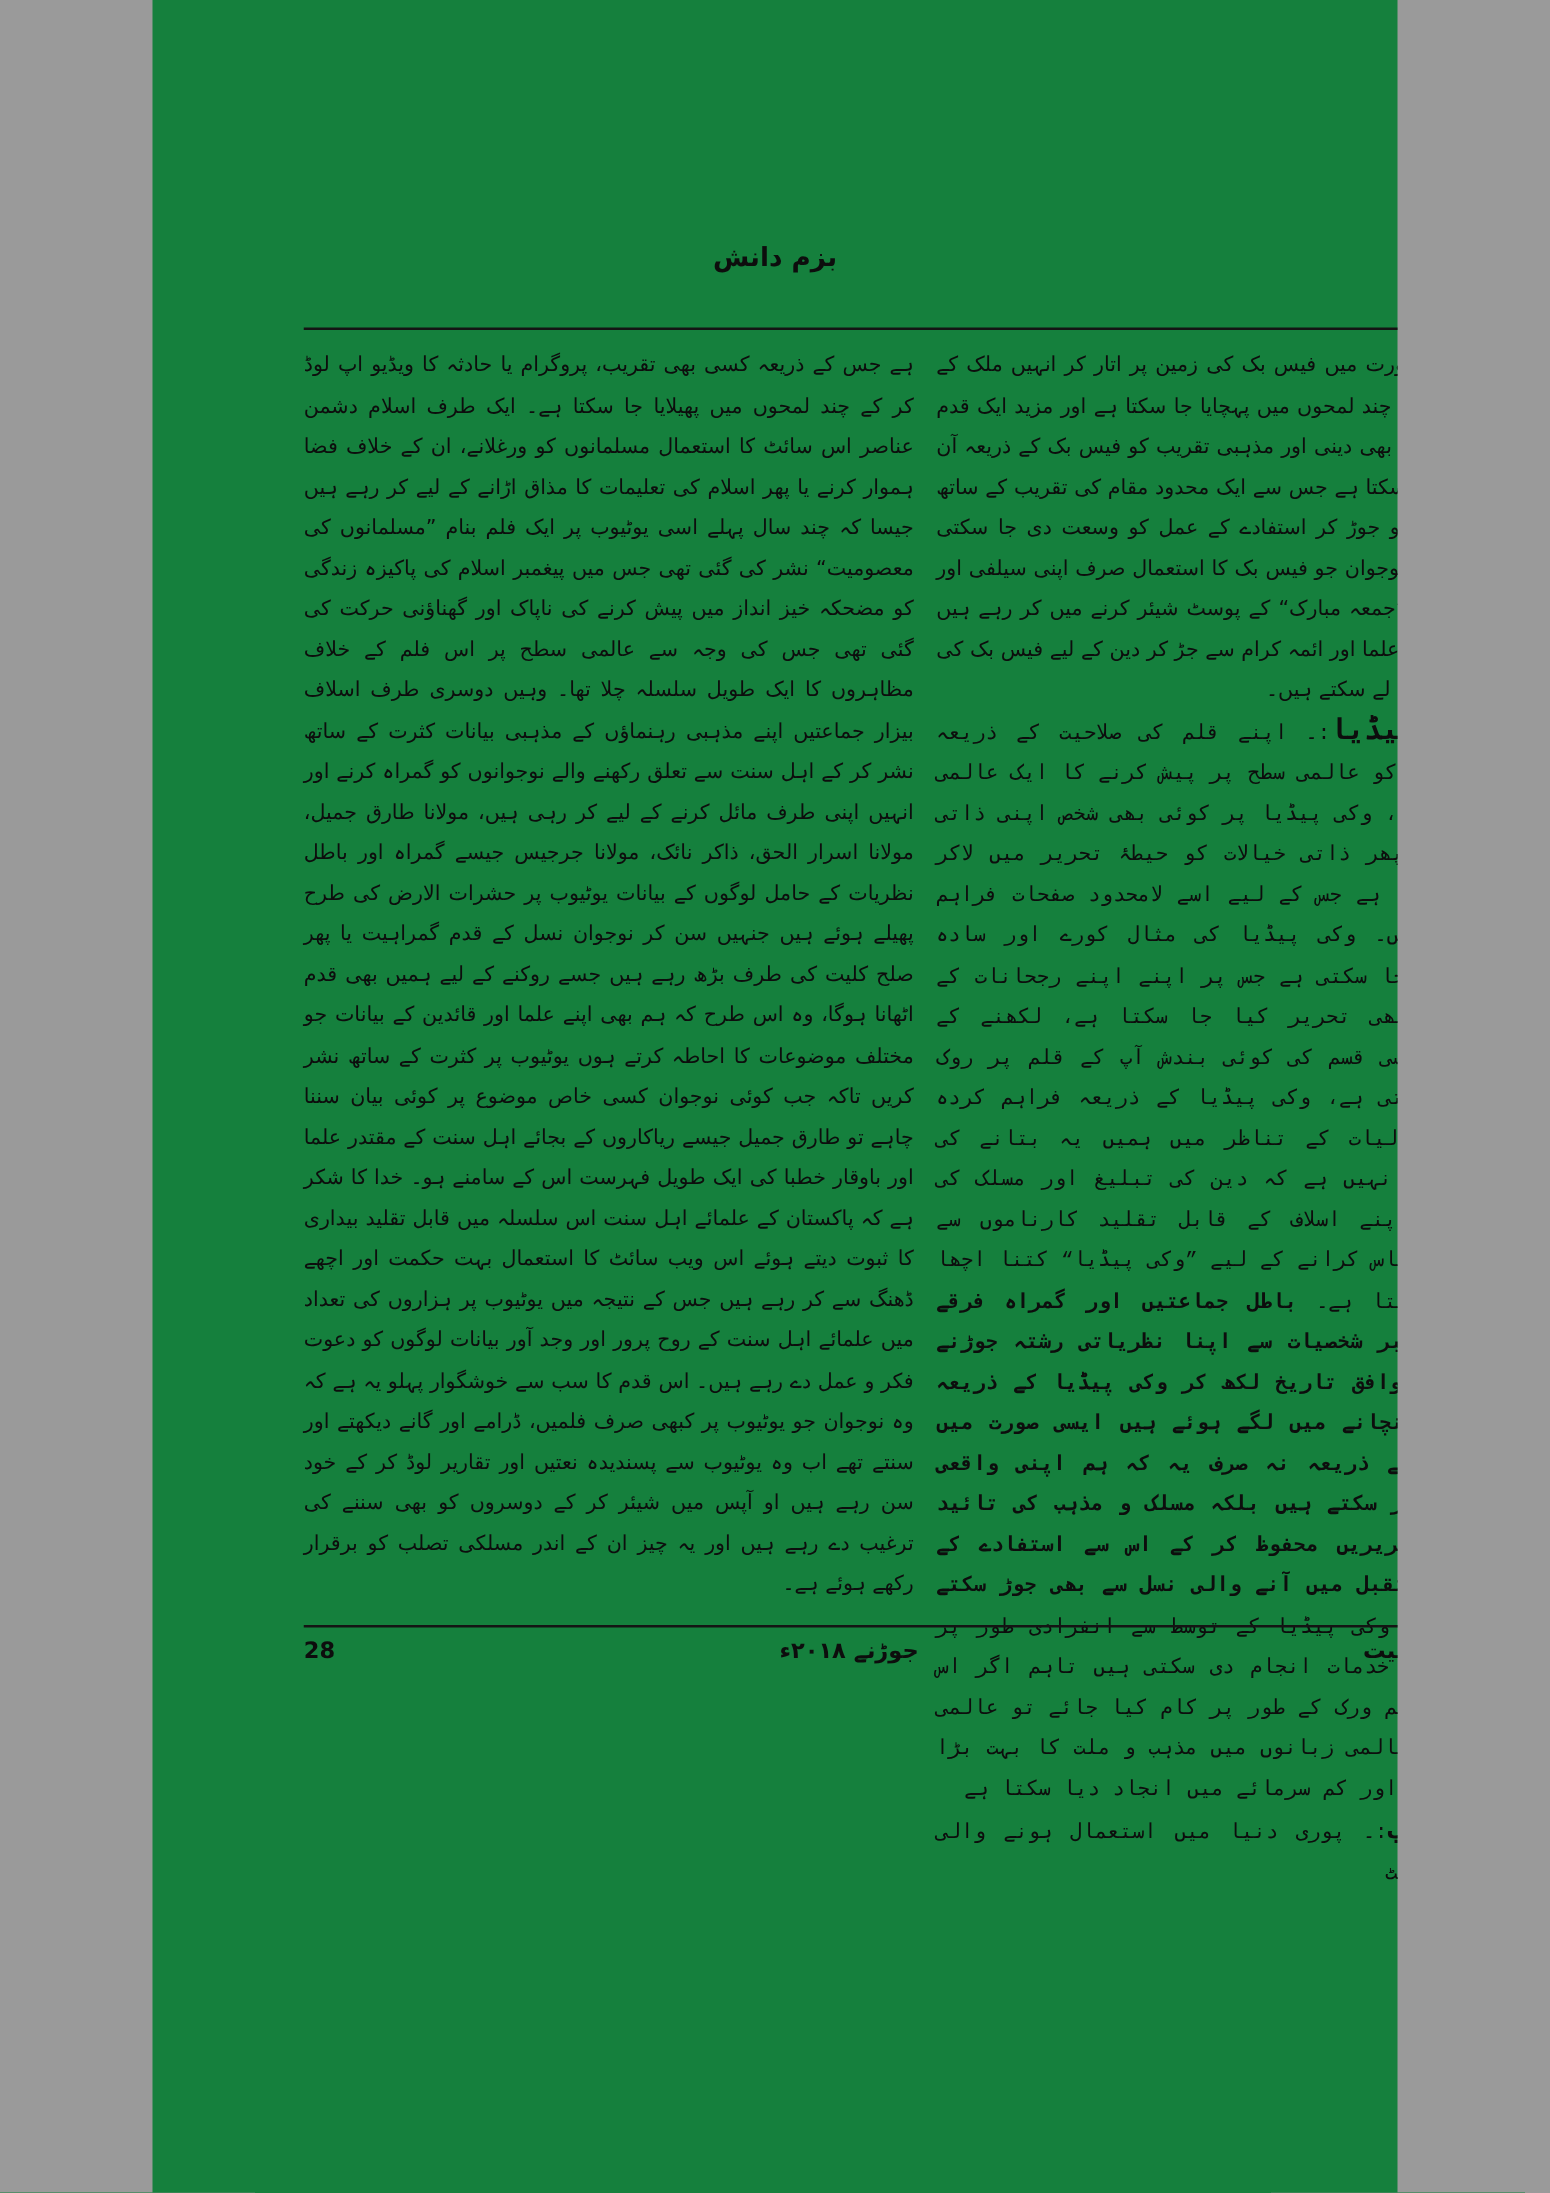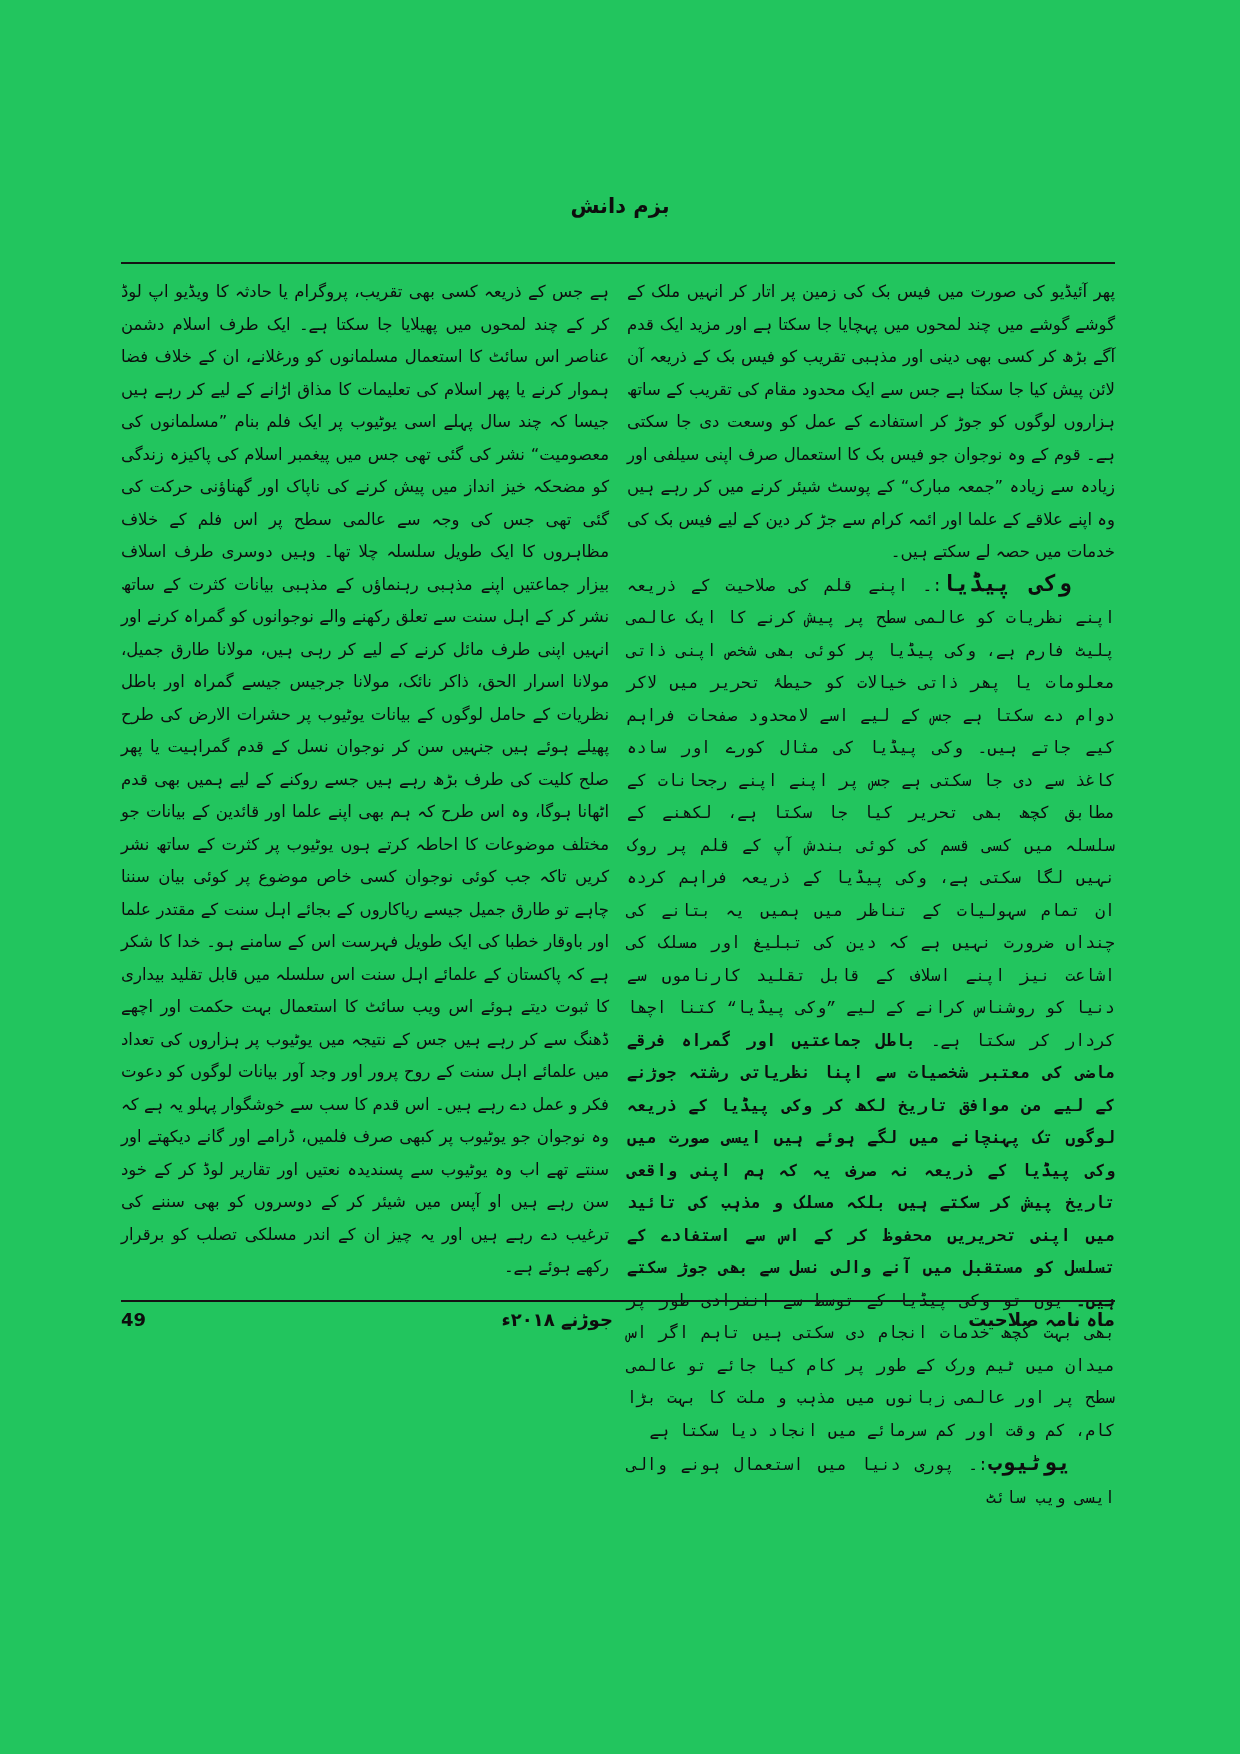--- a/index.html
+++ b/index.html
@@ -1,22 +1,22 @@
 <!DOCTYPE html>
 <html lang="ur"><head>
 <meta charset="utf-8">
 <style>
   html, body { margin: 0; padding: 0; }
   body { background: #9a9a9a; }
   .page {
     position: relative;
-    width: 1240px;
+    width: 996px;
     height: 1754px;
     margin: 0 auto;
-    background: #22c55e;
+    background: #15803d;
     color: #0d0d0d;
     font-family: "DejaVu Sans", sans-serif;
     overflow: hidden;
   }
   .header-title {
     position: absolute;
     top: 194px; left: 0; width: 100%;
     text-align: center;
     font-size: 21px;
     font-weight: bold;
@@ -86,16 +86,16 @@
       <p class="para"><span>ہے جس کے ذریعہ کسی بھی تقریب، پروگرام یا حادثہ کا ویڈیو اپ لوڈ کر کے چند لمحوں میں پھیلایا جا سکتا ہے۔ ایک طرف اسلام دشمن عناصر اس سائٹ کا استعمال مسلمانوں کو ورغلانے، ان کے خلاف فضا ہموار کرنے یا پھر اسلام کی تعلیمات کا مذاق اڑانے کے لیے کر رہے ہیں جیسا کہ چند سال پہلے اسی یوٹیوب پر ایک فلم بنام ”مسلمانوں کی معصومیت“ نشر کی گئی تھی جس میں پیغمبر اسلام کی پاکیزہ زندگی کو مضحکہ خیز انداز میں پیش کرنے کی ناپاک اور گھناؤنی حرکت کی گئی تھی جس کی وجہ سے عالمی سطح پر اس فلم کے خلاف مظاہروں کا ایک طویل سلسلہ چلا تھا۔ وہیں دوسری طرف اسلاف بیزار جماعتیں اپنے مذہبی رہنماؤں کے مذہبی بیانات کثرت کے ساتھ نشر کر کے اہل سنت سے تعلق رکھنے والے نوجوانوں کو گمراہ کرنے اور انہیں اپنی طرف مائل کرنے کے لیے کر رہی ہیں، مولانا طارق جمیل، مولانا اسرار الحق، ذاکر نائک، مولانا جرجیس جیسے گمراہ اور باطل نظریات کے حامل لوگوں کے بیانات یوٹیوب پر حشرات الارض کی طرح پھیلے ہوئے ہیں جنہیں سن کر نوجوان نسل کے قدم گمراہیت یا پھر صلح کلیت کی طرف بڑھ رہے ہیں جسے روکنے کے لیے ہمیں بھی قدم اٹھانا ہوگا، وہ اس طرح کہ ہم بھی اپنے علما اور قائدین کے بیانات جو مختلف موضوعات کا احاطہ کرتے ہوں یوٹیوب پر کثرت کے ساتھ نشر کریں تاکہ جب کوئی نوجوان کسی خاص موضوع پر کوئی بیان سننا چاہے تو طارق جمیل جیسے ریاکاروں کے بجائے اہل سنت کے مقتدر علما اور باوقار خطبا کی ایک طویل فہرست اس کے سامنے ہو۔ خدا کا شکر ہے کہ پاکستان کے علمائے اہل سنت اس سلسلہ میں قابل تقلید بیداری کا ثبوت دیتے ہوئے اس ویب سائٹ کا استعمال بہت حکمت اور اچھے ڈھنگ سے کر رہے ہیں جس کے نتیجہ میں یوٹیوب پر ہزاروں کی تعداد میں علمائے اہل سنت کے روح پرور اور وجد آور بیانات لوگوں کو دعوت فکر و عمل دے رہے ہیں۔ اس قدم کا سب سے خوشگوار پہلو یہ ہے کہ وہ نوجوان جو یوٹیوب پر کبھی صرف فلمیں، ڈرامے اور گانے دیکھتے اور سنتے تھے اب وہ یوٹیوب سے پسندیدہ نعتیں اور تقاریر لوڈ کر کے خود سن رہے ہیں او آپس میں شیئر کر کے دوسروں کو بھی سننے کی ترغیب دے رہے ہیں اور یہ چیز ان کے اندر مسلکی تصلب کو برقرار رکھے ہوئے ہے۔</span></p>
     </div>
 
   </div>
 
   <div class="rule rule-bottom"></div>
 
   <div class="footer" lang="ur" dir="rtl">
     <span class="cell">ماہ نامہ صلاحیت</span>
     <span class="cell">جوڑنے ۲۰۱۸ء</span>
-    <span class="cell">49</span>
+    <span class="cell">28</span>
   </div>
 
 </div>
 
 </body></html>

